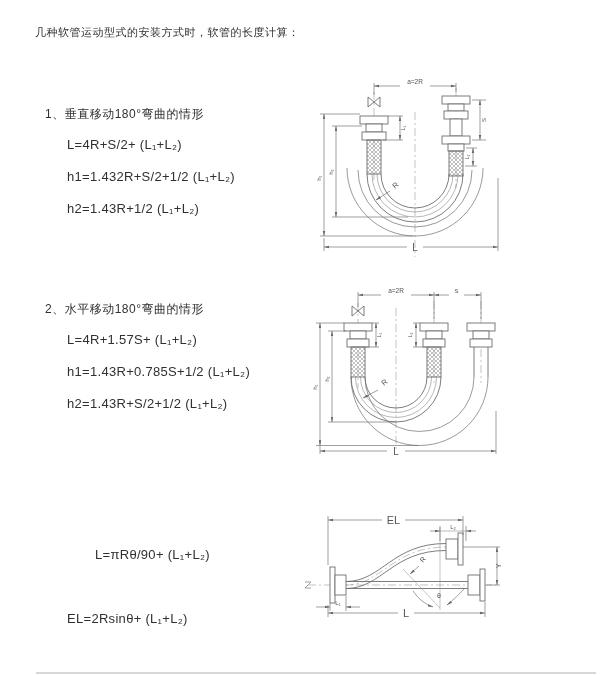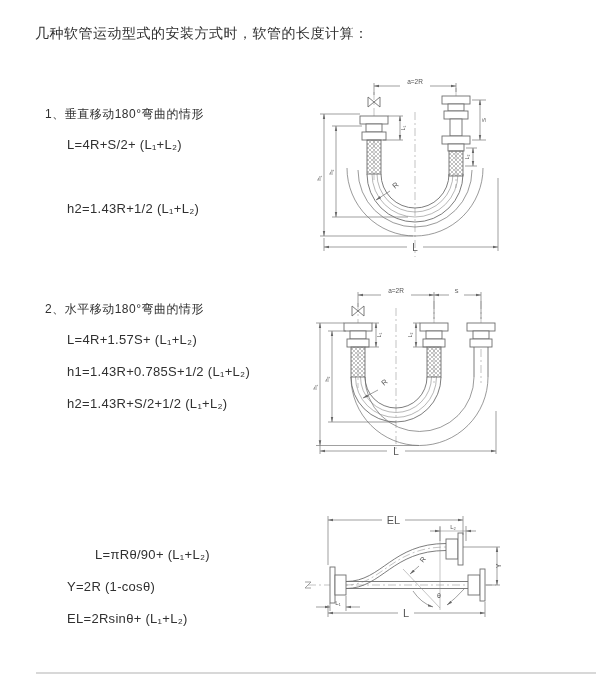--- a/index.html
+++ b/index.html
@@ -1,43 +1,43 @@
 <!DOCTYPE html>
 <html><head>
 <meta charset="utf-8">
 <style>
   html,body{margin:0;padding:0;background:#ffffff;}
   #page{position:relative;width:600px;height:675px;background:#ffffff;overflow:hidden;
         font-family:"Liberation Sans","DejaVu Sans",sans-serif;color:#303030;}
   .abs{position:absolute;white-space:nowrap;}
-  .title{font-size:14px;letter-spacing:0.5px;}
+  .title{font-size:11px;letter-spacing:0.5px;}
   .heading{font-size:12px;letter-spacing:0.5px;}
   .formula{font-size:13px;letter-spacing:0.3px;}
   svg{position:absolute;overflow:visible;}
   svg text{font-family:"Liberation Sans","DejaVu Sans",sans-serif;fill:#555;stroke:none;}
   .edge{position:absolute;background:#d8d8d8;}
 </style>
 </head>
 <body>
 
 <div id="page">
 
   <div class="abs title" style="left:35px;top:25px;">几种软管运动型式的安装方式时，软管的长度计算：</div>
 
   <div class="abs heading" style="left:45px;top:106px;">1、垂直移动180°弯曲的情形</div>
   <div class="abs formula" style="left:67px;top:137px;">L=4R+S/2+ (L₁+L₂)</div>
+  <div class="abs formula" style="left:67px;top:169px;">h1=1.432R+S/2+1/2 (L₁+L₂)</div>
   <div class="abs formula" style="left:67px;top:201px;">h2=1.43R+1/2 (L₁+L₂)</div>
 
   <div class="abs heading" style="left:45px;top:301px;">2、水平移动180°弯曲的情形</div>
   <div class="abs formula" style="left:67px;top:332px;">L=4R+1.57S+ (L₁+L₂)</div>
   <div class="abs formula" style="left:67px;top:364px;">h1=1.43R+0.785S+1/2 (L₁+L₂)</div>
   <div class="abs formula" style="left:67px;top:396px;">h2=1.43R+S/2+1/2 (L₁+L₂)</div>
 
   <div class="abs formula" style="left:67px;top:547px;margin-left:28px;">L=πRθ/90+ (L₁+L₂)</div>
-  <div class="abs formula" style="left:67px;top:579px;">Y=2R (1-cosθ)</div>
   <div class="abs formula" style="left:67px;top:611px;">EL=2Rsinθ+ (L₁+L₂)</div>
 
   <svg style="left:310px;top:70px;" width="285" height="190" viewBox="0 0 285 190">
     <defs>
       <marker id="a1" viewBox="0 0 10 6" refX="9.5" refY="3" markerWidth="8" markerHeight="4.8" orient="auto-start-reverse">
           <path d="M0,0.8 L10,3 L0,5.2 Z" fill="#666"></path>
         </marker>
       <pattern id="p1" width="4" height="4" patternUnits="userSpaceOnUse">
         <path d="M0,0 L4,4 M4,0 L0,4" stroke="#9a9a9a" stroke-width="0.6" fill="none"></path>
       </pattern>

